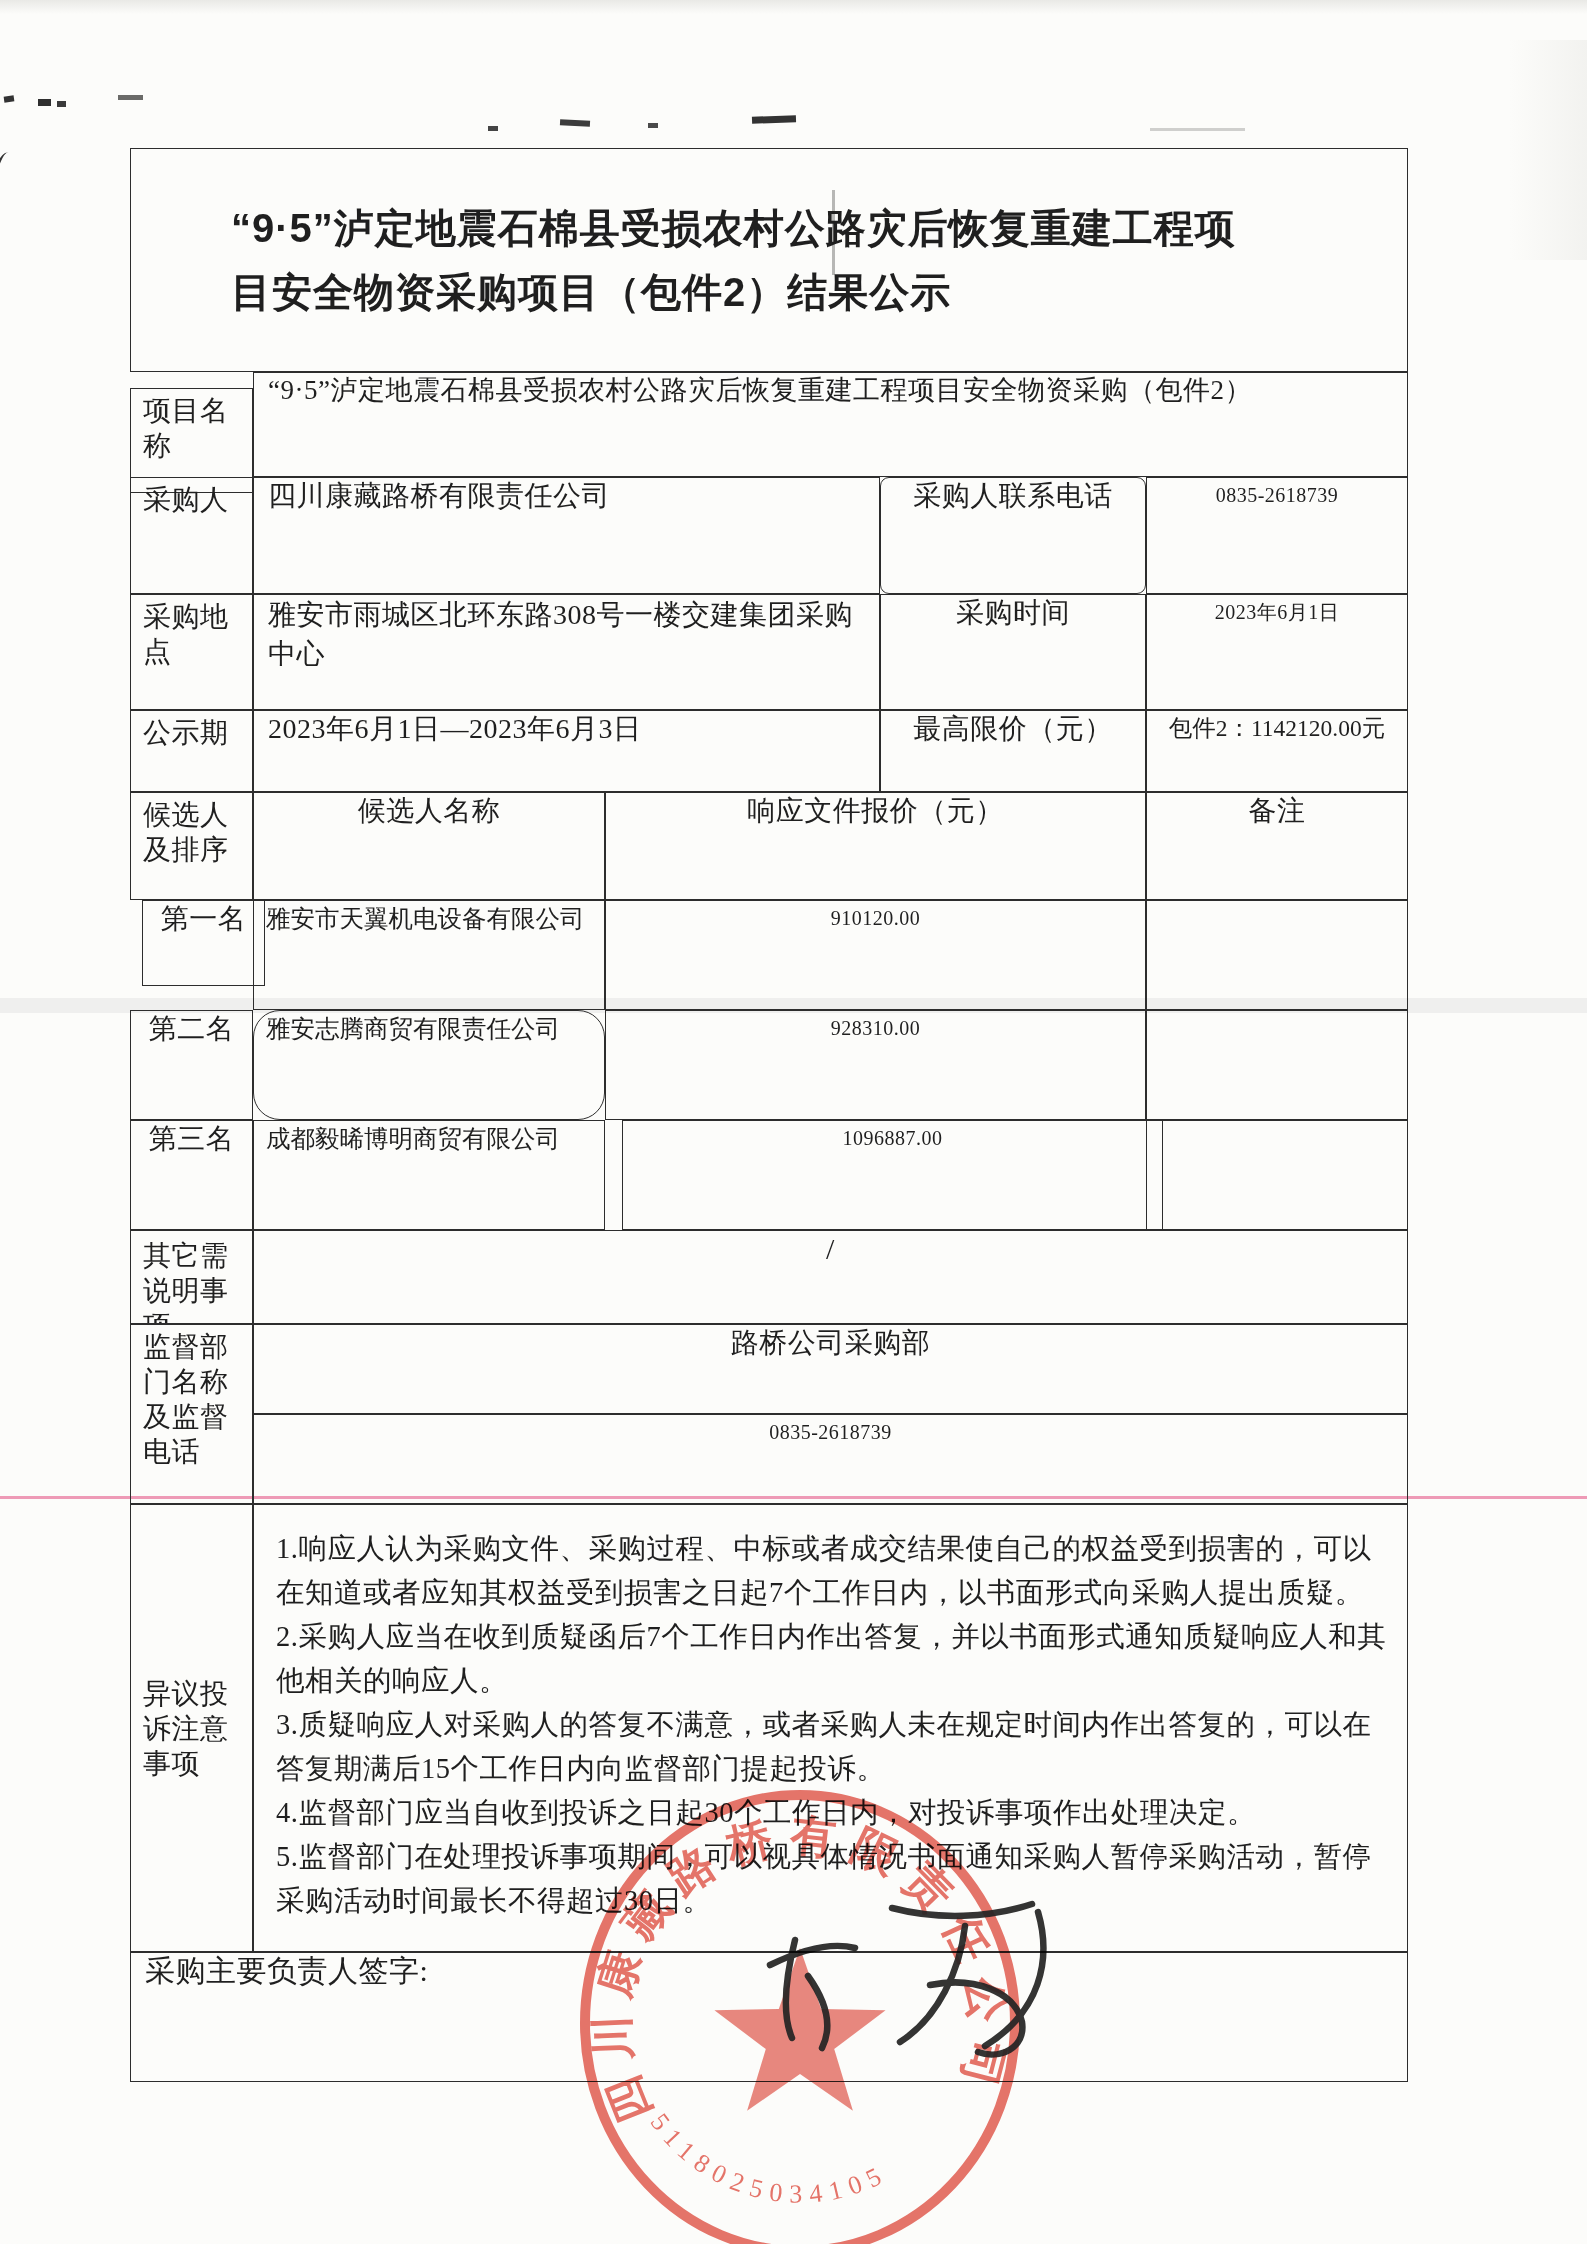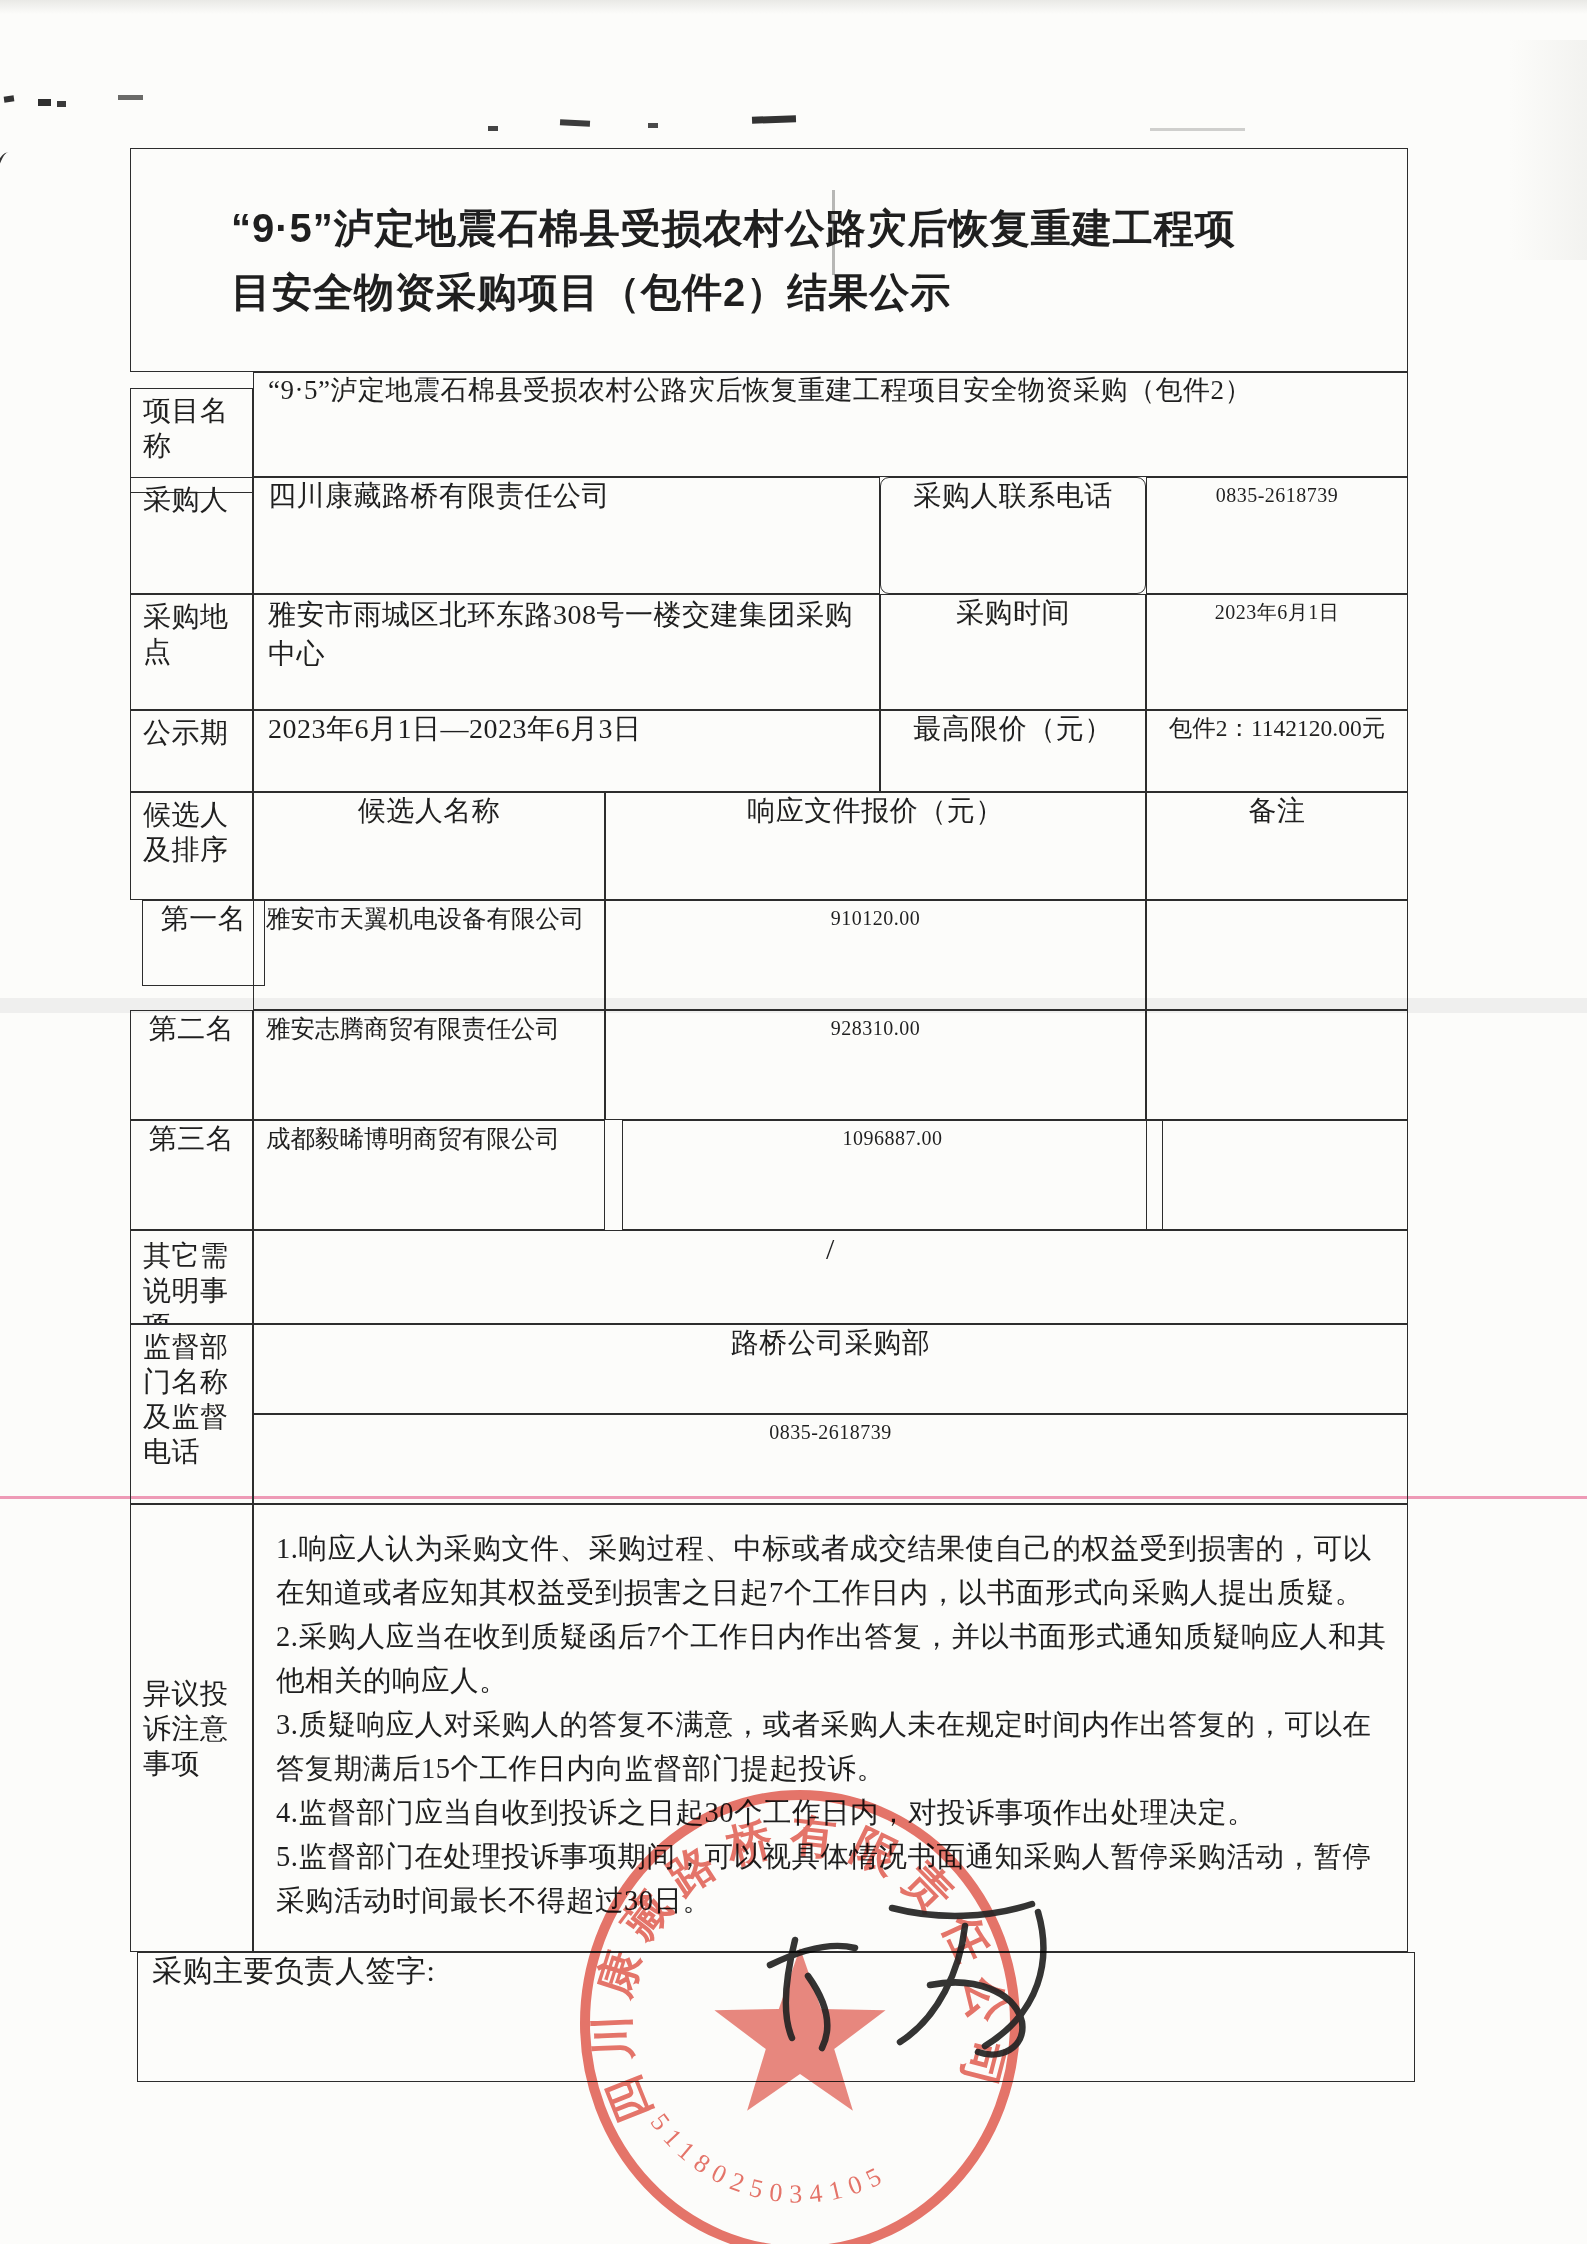--- a/index.html
+++ b/index.html
@@ -91,21 +91,21 @@
   <div class="c ctr" style="left:123px;top:644px;width:352px;height:108px;">候选人名称</div>
   <div class="c ctr" style="left:475px;top:644px;width:541px;height:108px;">响应文件报价（元）</div>
   <div class="c ctr" style="left:1016px;top:644px;width:262px;height:108px;">备注</div>
 
   <div class="c ctr" style="left:12px;top:752px;width:123px;height:86px;">第一名</div>
   <div class="c name-cell" style="left:123px;top:752px;width:352px;height:110px;">雅安市天翼机电设备有限公司</div>
   <div class="c ctr num" style="left:475px;top:752px;width:541px;height:110px;">910120.00</div>
   <div class="c" style="left:1016px;top:752px;width:262px;height:110px;"></div>
 
   <div class="c ctr" style="left:0;top:862px;width:123px;height:110px;">第二名</div>
-  <div class="c name-cell" style="left:123px;top:862px;width:352px;height:110px;">雅安志腾商贸有限责任公司</div>
+  <div class="c name-cell" style="left:123px;top:862px;width:352px;height:110px;border-radius:27px;">雅安志腾商贸有限责任公司</div>
   <div class="c ctr num" style="left:475px;top:862px;width:541px;height:110px;">928310.00</div>
   <div class="c" style="left:1016px;top:862px;width:262px;height:110px;"></div>
 
   <div class="c ctr" style="left:0;top:972px;width:123px;height:110px;">第三名</div>
   <div class="c name-cell" style="left:123px;top:972px;width:352px;height:110px;">成都毅晞博明商贸有限公司</div>
   <div class="c ctr num" style="left:475px;top:972px;width:541px;height:110px;margin-left:17px;">1096887.00</div>
   <div class="c" style="left:1016px;top:972px;width:262px;height:110px;"></div>
 
   <div class="c lab clip" style="left:0;top:1082px;width:123px;height:94px;">其它需说明事项</div>
   <div class="c ctr" style="left:123px;top:1082px;width:1155px;height:94px;font-size:30px;">/</div>
@@ -116,21 +116,21 @@
 
   <div class="c lab" style="left:0;top:1356px;width:123px;height:448px;align-items:center;">异议投诉注意事项</div>
   <div class="c objbody" style="left:123px;top:1356px;width:1155px;height:448px;">
     <div class="oi">1.响应人认为采购文件、采购过程、中标或者成交结果使自己的权益受到损害的，可以在知道或者应知其权益受到损害之日起7个工作日内，以书面形式向采购人提出质疑。</div>
     <div class="oi">2.采购人应当在收到质疑函后7个工作日内作出答复，并以书面形式通知质疑响应人和其他相关的响应人。</div>
     <div class="oi">3.质疑响应人对采购人的答复不满意，或者采购人未在规定时间内作出答复的，可以在答复期满后15个工作日内向监督部门提起投诉。</div>
     <div class="oi">4.监督部门应当自收到投诉之日起30个工作日内，对投诉事项作出处理决定。</div>
     <div class="oi">5.监督部门在处理投诉事项期间，可以视具体情况书面通知采购人暂停采购活动，暂停采购活动时间最长不得超过30日。</div>
   </div>
 
-  <div class="c" id="sig-cell" style="left:0;top:1804px;width:1278px;height:130px;margin-left:7px;">
+  <div class="c" id="sig-cell" style="left:0;top:1804px;width:1278px;height:130px;">
     <span>采购主要负责人签字:</span>
   </div>
 </div>
 
 <svg id="seal" viewBox="0 0 560 470" xmlns="http://www.w3.org/2000/svg">
   <g opacity="0.82">
     <ellipse cx="230" cy="243" rx="215" ry="228" fill="none" stroke-width="10" stroke="#e2574b"></ellipse>
     <polygon opacity="0.85" points="230,168 251.2,228.9 315.6,230.2 264.2,269.1 282.9,330.8 230,294 177.1,330.8 195.8,269.1 144.4,230.2 208.8,228.9" fill="#e2574b"></polygon>
     <path id="sealTopArc" d="M 89 342 A 172 172 0 1 1 371 342" fill="none"></path>
     <text font-size="45" font-family="Liberation Serif, serif" font-weight="700" letter-spacing="14" fill="#e2574b">

